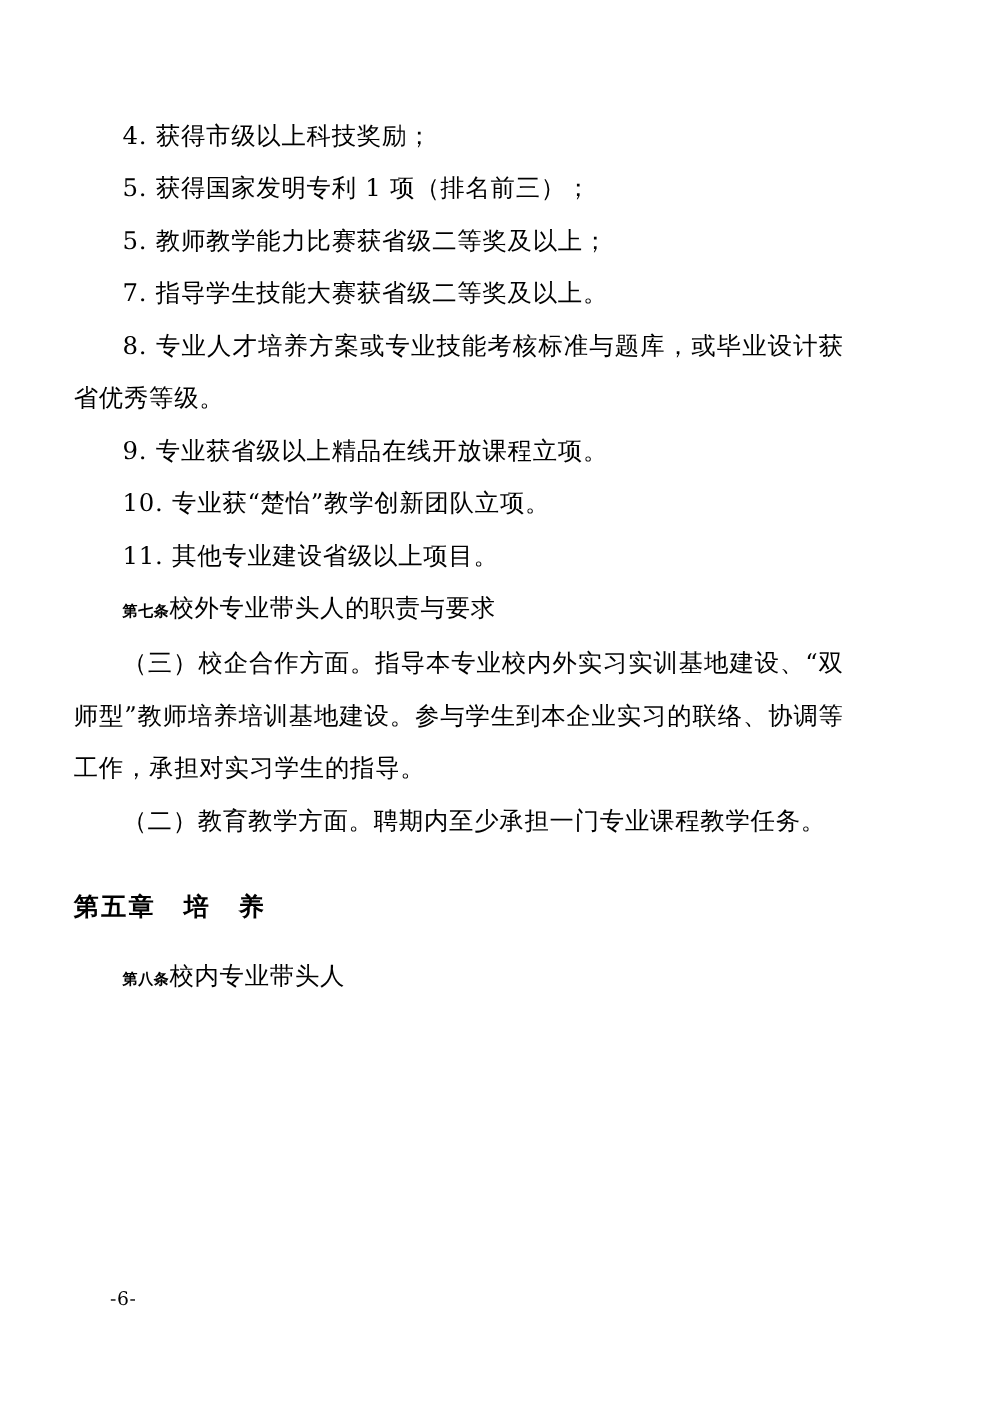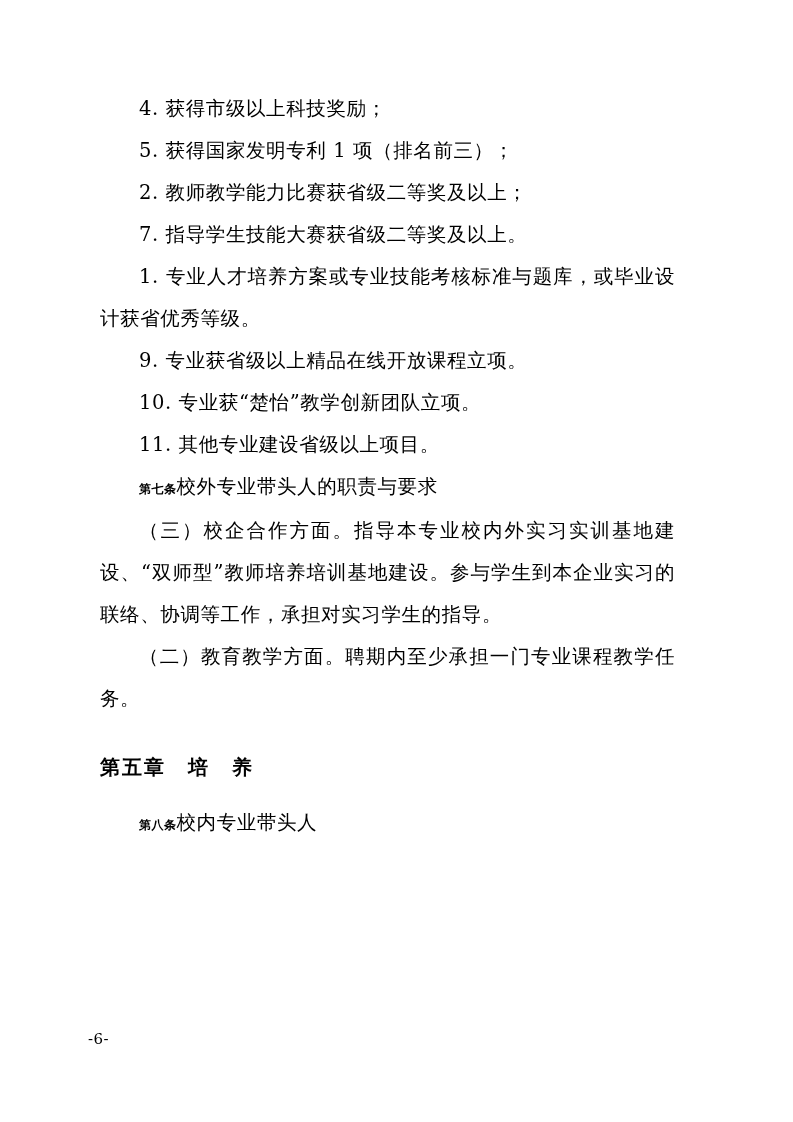--- a/index.html
+++ b/index.html
@@ -15,21 +15,21 @@
     position: relative;
     overflow: hidden;
   }
   .page {
     position: absolute;
     left: 0;
     top: 0;
     width: 793px;
     height: 1122px;
     box-sizing: border-box;
-    padding: 88px 118px 0 100px;
+    padding: 88px 118px 0 59px;
   }
   .doc-body {
     font-size: 19.5px;
     line-height: 42px;
     letter-spacing: 0.6px;
     text-align: justify;
   }
   .para {
     margin: 0;
     text-indent: 2em;
@@ -72,23 +72,23 @@
   }
 </style>
 </head>
 <body>
 
 <div class="page">
   <div class="doc-body">
 
     <p class="para">4. 获得市级以上科技奖励；</p>
     <p class="para">5. 获得国家发明专利 1 项（排名前三）；</p>
-    <p class="para">2. 教师教学能力比赛获省级二等奖及以上；</p>
+    <p class="para">5. 教师教学能力比赛获省级二等奖及以上；</p>
     <p class="para">7. 指导学生技能大赛获省级二等奖及以上。</p>
-    <p class="para">1. 专业人才培养方案或专业技能考核标准与题库，或毕业设计获省优秀等级。</p>
+    <p class="para">8. 专业人才培养方案或专业技能考核标准与题库，或毕业设计获省优秀等级。</p>
     <p class="para">9. 专业获省级以上精品在线开放课程立项。</p>
     <p class="para">10. 专业获“楚怡”教学创新团队立项。</p>
     <p class="para">11. 其他专业建设省级以上项目。</p>
 
     <p class="heading-para"><span class="art-label">第七条</span><span class="art-text">校外专业带头人的职责与要求</span></p>
 
     <p class="para">（三）校企合作方面。指导本专业校内外实习实训基地建设、“双师型”教师培养培训基地建设。参与学生到本企业实习的联络、协调等工作，承担对实习学生的指导。</p>
     <p class="para">（二）教育教学方面。聘期内至少承担一门专业课程教学任务。</p>
 
     <div class="spacer-medium"></div>

